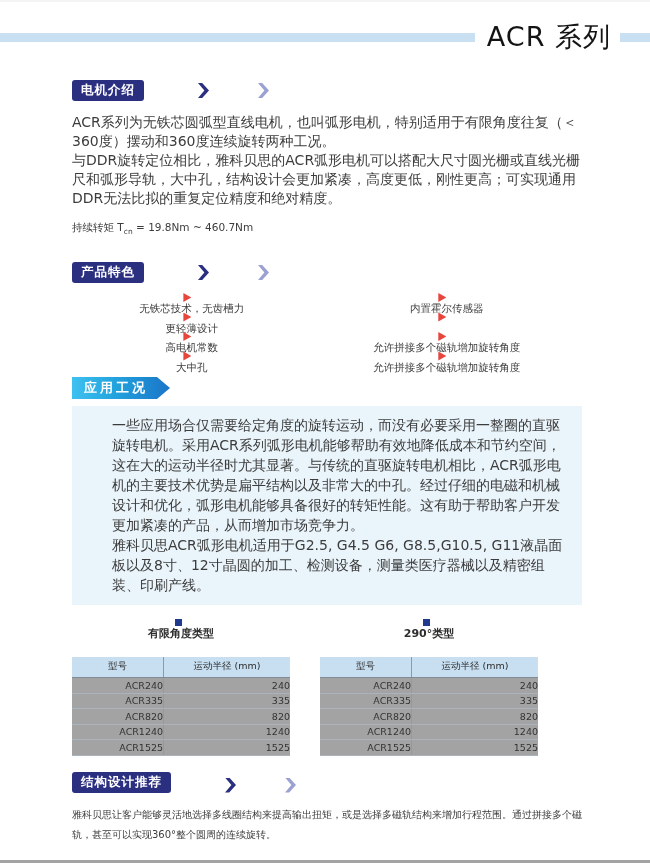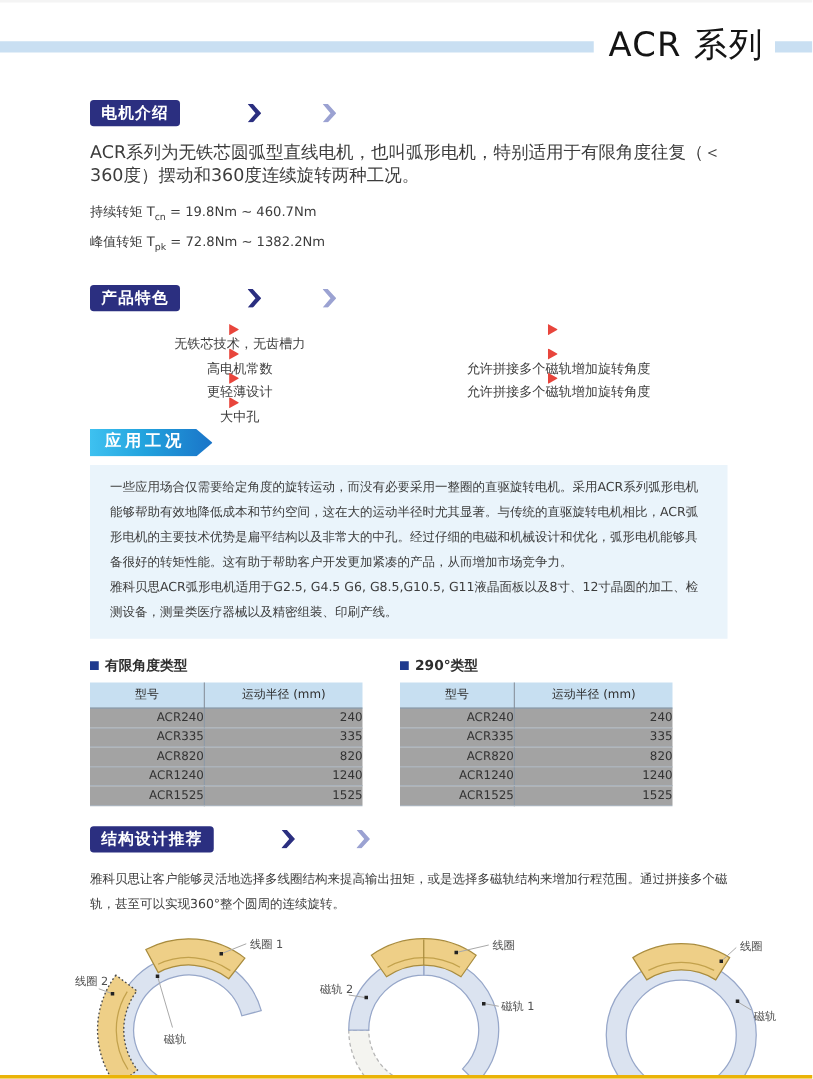--- a/index.html
+++ b/index.html
@@ -3,21 +3,21 @@
 <meta charset="utf-8">
 <style>
   * { margin:0; padding:0; box-sizing:border-box; }
   html,body { background:#ffffff; }
   body {
     font-family:"DejaVu Sans","Liberation Sans",sans-serif;
     width:650px; color:#3c3c3c;
   }
   .page {
     position:relative; width:650px; height:863px; background:#fff;
-    overflow:hidden; border-top:2px solid #f4f4f4; border-bottom:3px solid #eab308;
+    overflow:hidden; border-top:2px solid #f4f4f4; border-bottom:3px solid #a3a3a3;
   }
   
   .header { display:flex; align-items:center; padding-top:18px; }
   .hbar { height:9px; background:#c9dff2; }
   .hbar-left { flex:1 1 auto; }
   .hbar-right { width:30px; }
   .page-title {
     font-size:27px; font-weight:500; color:#141414;
     margin:0 9px 0 12px; white-space:nowrap; letter-spacing:1px; line-height:34px;
   }
@@ -52,35 +52,35 @@
   .badge-app {
     display:inline-block; margin-top:6px;
     background:linear-gradient(90deg,#3ec1f0 0%,#22a2dd 45%,#1a74c8 100%);
     color:#fff; font-size:13px; font-weight:bold; letter-spacing:3px;
     padding:3px 22px 4px 12px; line-height:15px;
     clip-path:polygon(0 0,calc(100% - 13px) 0,100% 50%,calc(100% - 13px) 100%,0 100%);
   }
   .app-box {
     margin-top:7px; background:#eaf4fb; padding:9px 16px 10px;
   }
-  .app-box p { font-size:10px; line-height:20px; color:#3c3c3c; }
+  .app-box p { font-size:14px; line-height:20px; color:#3c3c3c;margin-left:24px; }
   
   .tables-row { display:flex; gap:30px; margin-top:14px; }
   .tbl-wrap { width:218px; }
-  .tbl-title { display:flex; align-items:center; font-size:11px; font-weight:bold; color:#2e2e2e; }
+  .tbl-title { display:flex; align-items:center; font-size:11px; font-weight:bold; color:#2e2e2e;flex-direction:column; }
   .sq { width:7px; height:7px; background:#1f3a8f; margin-right:5px; flex:0 0 auto; }
-  table { width:100%; border-collapse:collapse; margin-top:6px; font-size:9.5px; color:#333; table-layout:fixed; }
+  table { width:100%; border-collapse:collapse; margin-top:16px; font-size:9.5px; color:#333; table-layout:fixed; }
   th.c-model, td.c-model { width:42%; border-right:1px solid #8f9aa6; }
   thead th {
     background:#c7dff1; font-weight:normal; padding:3px 0 4px;
     border-bottom:1px solid #7f8b97; color:#2e2e2e;
   }
   tbody td { text-align:right; padding:1.5px 0 2px; border-bottom:1px solid #aab3bc; background:#a3a3a3; }
   
-  .badge-struct { margin-top:16px; }
+  .badge-struct { margin-top:16px;align-items:flex-end; }
   .struct-para { margin-top:12px; font-size:10px; line-height:20px; color:#3c3c3c; }
   .diagrams { display:flex; justify-content:space-between; margin:14px -6px 0 -16px; }
   .diagram { width:196px; }
   
   .track { fill:#dbe3f0; stroke:#97a7c9; stroke-width:1; }
   .track-dashed { fill:#f4f4f0; stroke:#b5b5b5; stroke-width:1; stroke-dasharray:3 2.2; }
   .coil { fill:#eecf87; stroke:#a98c3e; stroke-width:1; }
   .coil-dotted { fill:#eecf87; stroke:#4a4a4a; stroke-width:1.1; stroke-dasharray:1.4 1.9; }
   .stripe { fill:none; stroke:#c2a14c; stroke-width:1; }
   .divline { stroke:#a98c3e; stroke-width:1; }
@@ -101,51 +101,55 @@
 
   <div class="content">
 
     <div class="badge-navy badge-intro">
       <span class="bx">电机介绍</span>
       <span class="chev chev-a"></span>
       <span class="chev chev-b"></span>
     </div>
     <div class="intro-paras">
       <p>ACR系列为无铁芯圆弧型直线电机，也叫弧形电机，特别适用于有限角度往复（＜360度）摆动和360度连续旋转两种工况。</p>
+      <p>与DDR旋转定位相比，雅科贝思的ACR弧形电机可以搭配大尺寸圆光栅或直线光栅尺和弧形导轨，大中孔，结构设计会更加紧凑，高度更低，刚性更高；可实现通用DDR无法比拟的重复定位精度和绝对精度。</p>
     </div>
     <div class="torques">
       <div class="torque"><span>持续转矩 T</span><sub>cn</sub><span> = 19.8Nm ~ 460.7Nm</span></div>
-      <div class="torque"><span>峰值转矩 T</span><sub>pk</sub><span> = 72.8Nm ~ 1382.2Nm</span></div>
     </div>
 
     <div class="badge-navy badge-features">
       <span class="bx">产品特色</span>
       <span class="chev chev-a"></span>
       <span class="chev chev-b"></span>
     </div>
     <div class="features">
       <div class="fcol-left">
         <div class="fitem">
             <span class="tri"></span>
             <span>无铁芯技术，无齿槽力</span>
           </div>
         <div class="fitem">
             <span class="tri"></span>
+            <span>更轻薄设计</span>
+          </div>
+        <div class="fitem">
+            <span class="tri"></span>
             <span>高电机常数</span>
           </div>
         <div class="fitem">
             <span class="tri"></span>
-            <span>更轻薄设计</span>
-          </div>
-        <div class="fitem">
-            <span class="tri"></span>
             <span>大中孔</span>
           </div>
       </div>
       <div class="fcol-right">
+        <div class="fitem">
+            <span class="tri"></span>
+            <span>内置霍尔传感器</span>
+          </div>
         <div class="fitem">
             <span class="tri"></span>
           </div>
         <div class="fitem">
             <span class="tri"></span>
             <span>允许拼接多个磁轨增加旋转角度</span>
           </div>
         <div class="fitem">
             <span class="tri"></span>
             <span>允许拼接多个磁轨增加旋转角度</span>

